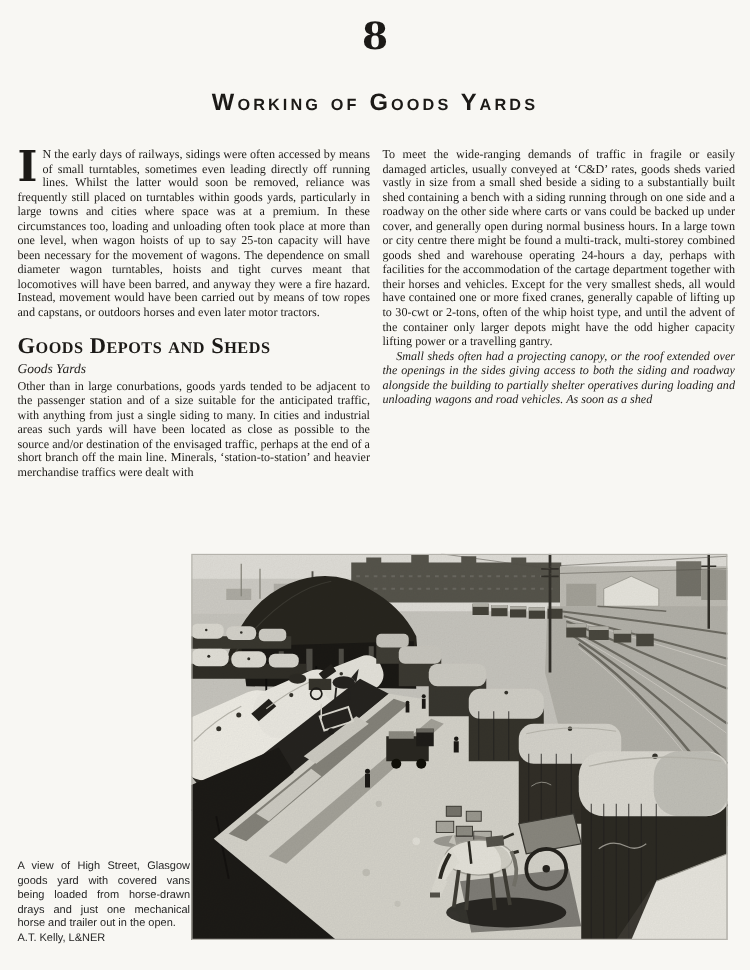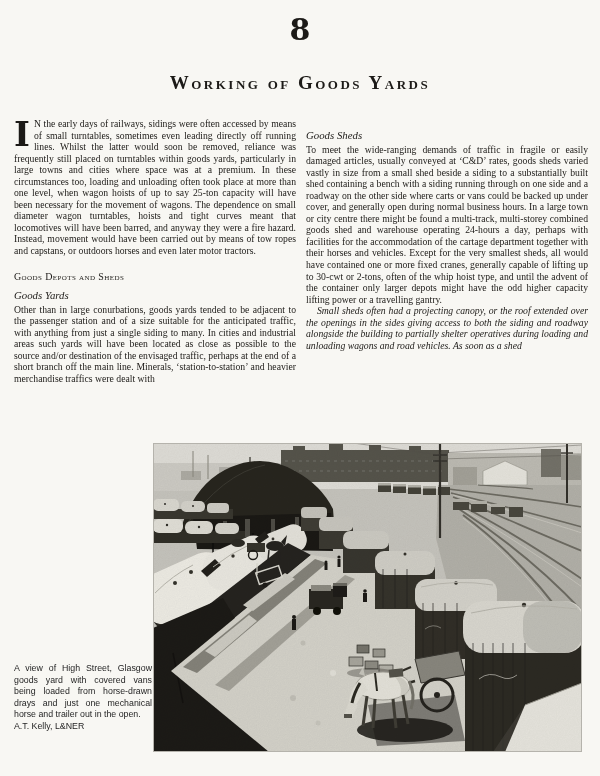--- a/index.html
+++ b/index.html
@@ -11,49 +11,49 @@
   }
   .chapter-number {
     position:absolute; top:12px; left:0; width:100%;
     text-align:center; font-size:30px; font-weight:bold;
     font-family:"DejaVu Serif", serif;
   }
   .chapter-title {
     position:absolute; top:72px; left:0; width:100%; margin:0;
     text-align:center; font-size:19px; font-weight:bold;
     font-variant:small-caps; letter-spacing:2.5px;
-    font-family:Liberation Serif, serif;
+    font-family:Liberation Sans, sans-serif;
   }
   .columns {
     position:absolute; top:118px; left:14px; width:574px;
     display:flex; gap:10px;
   }
   .col { width:282px; font-size:9.7px; line-height:11.55px; text-align:justify; }
   .col p { margin:0; }
   .dropcap {
     float:left; font-weight:bold; font-size:34px; line-height:29px;
     padding:2px 4px 0 0; font-family:"DejaVu Serif", serif;
   }
   .section-heading {
-    font-variant:small-caps; font-weight:normal; font-size:10px;
+    font-variant:small-caps; font-weight:bold; font-size:18px;
     letter-spacing:.4px; margin:14px 0 8px 0;
   }
   .subheading {
     font-style:italic; font-weight:normal; font-size:10.8px;
     margin:0 0 2px 0;
   }
   .subheading.gap-top { margin-top:12px; }
   .para-indent { text-indent:11px;font-style:italic; }
   .photo {
     position:absolute; left:153px; top:443px; width:429px; height:309px;
     line-height:0;
   }
   .photo svg { display:block; }
   .caption {
-    position:absolute; left:14px; top:663px; width:138px;
+    position:absolute; left:14px; top:687px; width:138px;
     font-family:"Liberation Sans", sans-serif;
     font-size:8.8px; line-height:11.6px; color:#252525;
     text-align:justify;
   }
   .caption-credit { }
   .page-number {
     position:absolute; top:751px; left:0; width:100%;
     text-align:center; font-size:11px;
   }
 </style>
@@ -66,21 +66,20 @@
   <h1 class="chapter-title">Working of Goods Yards</h1>
 
   <div class="columns">
     <div class="col">
       <p><span class="dropcap">I</span><span>N</span><span> the early days of railways, sidings were often accessed by means of small turntables, sometimes even leading directly off running lines. Whilst the latter would soon be removed, reliance was frequently still placed on turntables within goods yards, particularly in large towns and cities where space was at a premium. In these circumstances too, loading and unloading often took place at more than one level, when wagon hoists of up to say 25-ton capacity will have been necessary for the movement of wagons. The dependence on small diameter wagon turntables, hoists and tight curves meant that locomotives will have been barred, and anyway they were a fire hazard. Instead, movement would have been carried out by means of tow ropes and capstans, or outdoors horses and even later motor tractors.</span></p>
       <h2 class="section-heading">Goods Depots and Sheds</h2>
       <h3 class="subheading">Goods Yards</h3>
       <p>Other than in large conurbations, goods yards tended to be adjacent to the passenger station and of a size suitable for the anticipated traffic, with anything from just a single siding to many. In cities and industrial areas such yards will have been located as close as possible to the source and/or destination of the envisaged traffic, perhaps at the end of a short branch off the main line. Minerals, ‘station-to-station’ and heavier merchandise traffics were dealt with</p>
     </div>
     <div class="col">
-      <h3 class="subheading gap-top">Goods Sheds</h3>
       <p>To meet the wide-ranging demands of traffic in fragile or easily damaged articles, usually conveyed at ‘C&amp;D’ rates, goods sheds varied vastly in size from a small shed beside a siding to a substantially built shed containing a bench with a siding running through on one side and a roadway on the other side where carts or vans could be backed up under cover, and generally open during normal business hours. In a large town or city centre there might be found a multi-track, multi-storey combined goods shed and warehouse operating 24-hours a day, perhaps with facilities for the accommodation of the cartage department together with their horses and vehicles. Except for the very smallest sheds, all would have contained one or more fixed cranes, generally capable of lifting up to 30-cwt or 2-tons, often of the whip hoist type, and until the advent of the container only larger depots might have the odd higher capacity lifting power or a travelling gantry.</p>
       <p class="para-indent">Small sheds often had a projecting canopy, or the roof extended over the openings in the sides giving access to both the siding and roadway alongside the building to partially shelter operatives during loading and unloading wagons and road vehicles. As soon as a shed</p>
     </div>
   </div>
 
   <div class="photo">
     <svg width="429" height="309" viewBox="0 0 429 309" xmlns="http://www.w3.org/2000/svg">
       <defs>
         <filter id="grain">
           <feTurbulence type="fractalNoise" baseFrequency="0.9" numOctaves="2" result="n"></feTurbulence>

